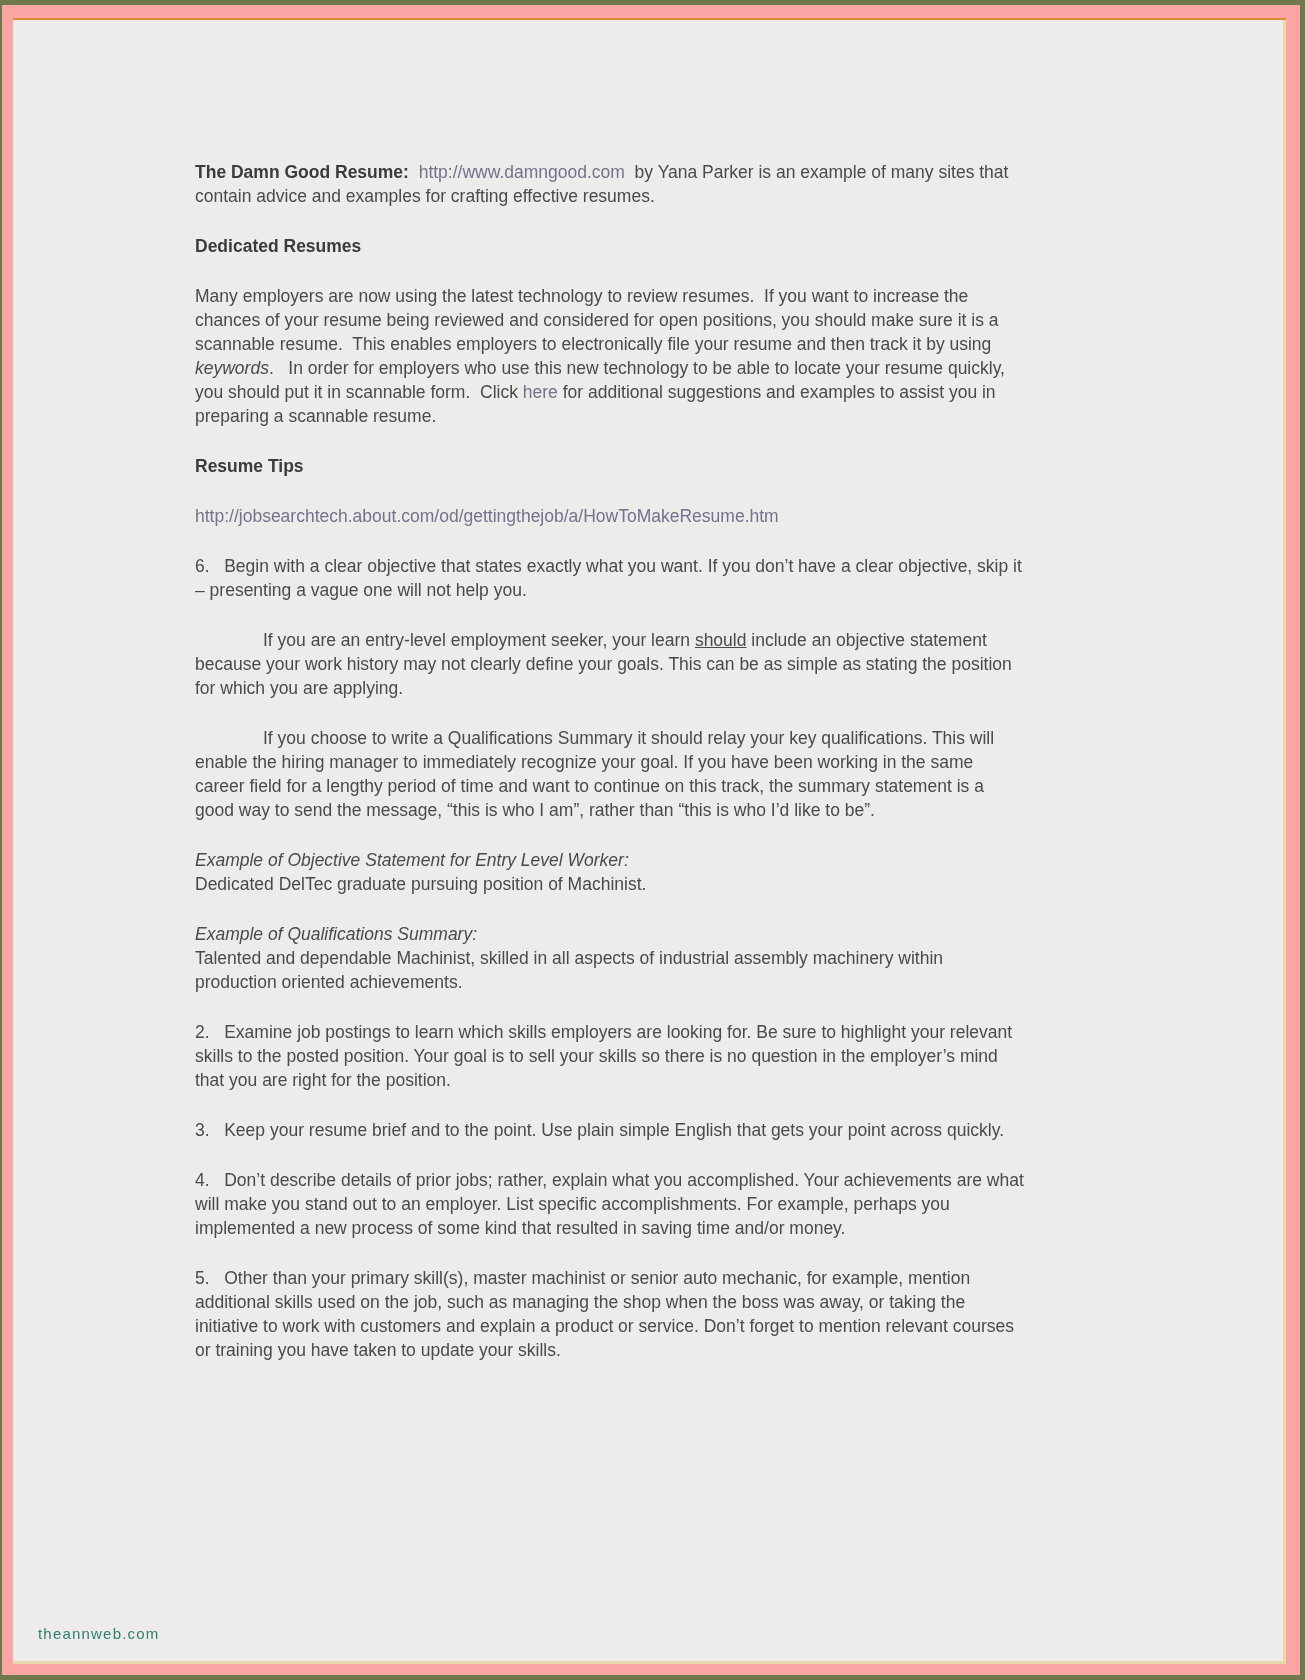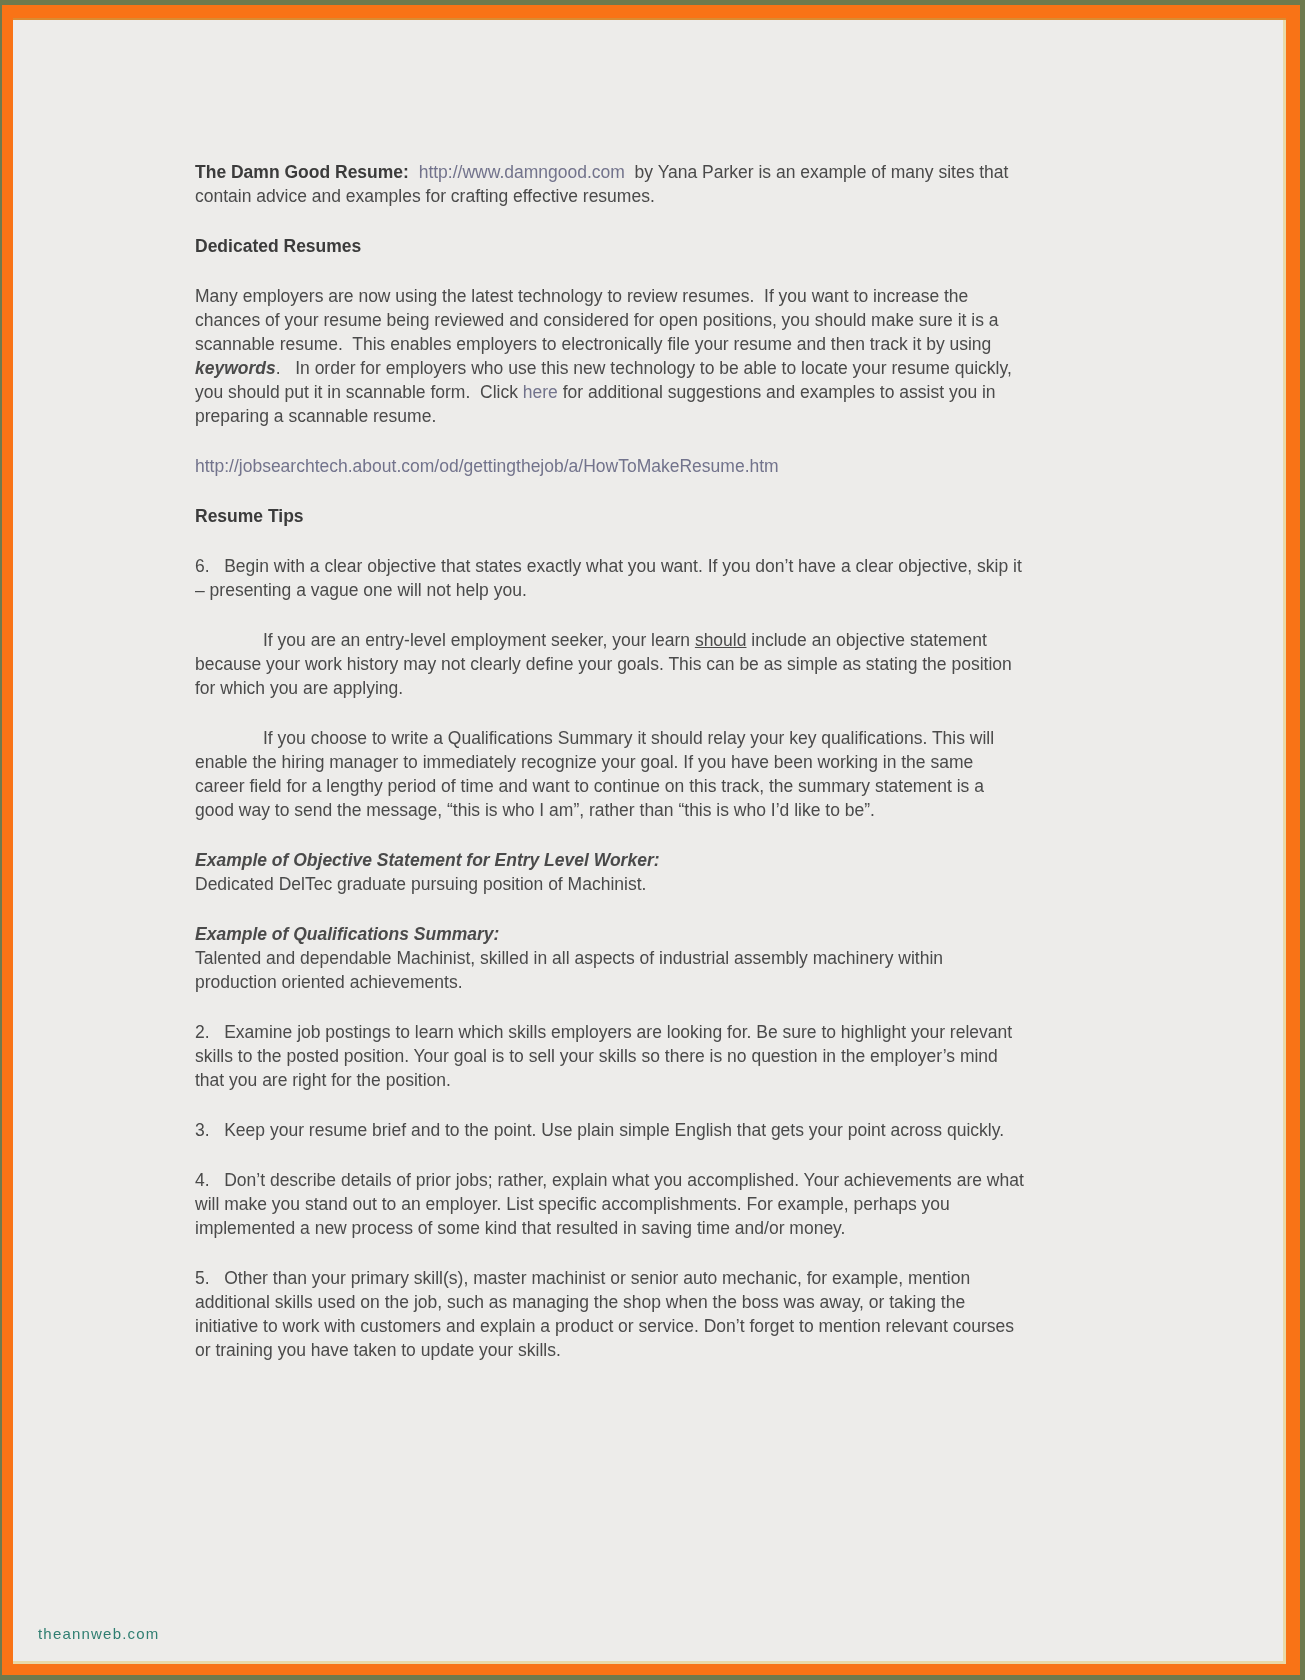--- a/index.html
+++ b/index.html
@@ -6,21 +6,21 @@
   body {
     width: 1305px; height: 1680px;
     position: relative;
     background: #6e7a4e; 
     font-family: "Liberation Sans", sans-serif;
     overflow: hidden;
   }
   .frame {
     position: absolute;
     top: 5px; left: 2px; right: 5px; bottom: 5px;
-    background: #f97316; 
+    background: #fca5a5; 
     padding-left: 12px;
   }
   .page {
     position: absolute;
     top: 13px; left: 11px; right: 14px; bottom: 11px;
     background: #edecea; 
     box-shadow: inset 0 2px 0 #db8c31,      
                 inset -3px -3px 0 #e8d9a8;  
   }
   .content {
@@ -30,42 +30,42 @@
   }
   .block {
     font-size: 17.5px;
     line-height: 24px;
     margin: 0 0 26px 0;
     white-space: pre-wrap;
   }
   .heading { font-weight: bold; color: #3b3b3b; }
   .indent { text-indent: 68px; }
   .bold { font-weight: bold; color: #3b3b3b; }
-  .italic { font-style: italic; font-weight: bold; }
+  .italic { font-style: italic; }
   .underline { text-decoration: underline; }
   a.link { color: #72738c; text-decoration: none; cursor: pointer; }
   .footer {
     position: absolute;
     left: 25px; bottom: 22px;
     font-size: 15px;
     letter-spacing: 1.2px;
     color: #2f7e71;
   }
 </style>
 </head>
 <body>
 
 <div class="frame">
   <div class="page">
     <div class="content">
         <div class="block"><span class="bold">The Damn Good Resume:</span><span class="plain">  </span><a href="#" class="link">http://www.damngood.com</a><span class="plain">  by Yana Parker is an example of many sites that contain advice and examples for crafting effective resumes.</span></div>
         <div class="block heading"><span class="plain">Dedicated Resumes</span></div>
         <div class="block"><span class="plain">Many employers are now using the latest technology to review resumes.  If you want to increase the chances of your resume being reviewed and considered for open positions, you should make sure it is a scannable resume.  This enables employers to electronically file your resume and then track it by using </span><span class="italic">keywords</span><span class="plain">.   In order for employers who use this new technology to be able to locate your resume quickly, you should put it in scannable form.  Click </span><a href="#" class="link">here</a><span class="plain"> for additional suggestions and examples to assist you in preparing a scannable resume.</span></div>
+        <div class="block heading"><span class="plain">Resume Tips</span></div>
         <div class="block"><a href="#" class="link">http://jobsearchtech.about.com/od/gettingthejob/a/HowToMakeResume.htm</a></div>
-        <div class="block heading"><span class="plain">Resume Tips</span></div>
         <div class="block"><span class="plain">6.   Begin with a clear objective that states exactly what you want. If you don’t have a clear objective, skip it – presenting a vague one will not help you.</span></div>
         <div class="block indent"><span class="plain">If you are an entry-level employment seeker, your learn </span><span class="underline">should</span><span class="plain"> include an objective statement because your work history may not clearly define your goals. This can be as simple as stating the position for which you are applying.</span></div>
         <div class="block indent"><span class="plain">If you choose to write a Qualifications Summary it should relay your key qualifications. This will enable the hiring manager to immediately recognize your goal. If you have been working in the same career field for a lengthy period of time and want to continue on this track, the summary statement is a good way to send the message, “this is who I am”, rather than “this is who I’d like to be”.</span></div>
         <div class="block"><span class="italic">Example of Objective Statement for Entry Level Worker:</span><br><span class="plain">Dedicated DelTec graduate pursuing position of Machinist.</span></div>
         <div class="block"><span class="italic">Example of Qualifications Summary:</span><br><span class="plain">Talented and dependable Machinist, skilled in all aspects of industrial assembly machinery within production oriented achievements.</span></div>
         <div class="block"><span class="plain">2.   Examine job postings to learn which skills employers are looking for. Be sure to highlight your relevant skills to the posted position. Your goal is to sell your skills so there is no question in the employer’s mind that you are right for the position.</span></div>
         <div class="block"><span class="plain">3.   Keep your resume brief and to the point. Use plain simple English that gets your point across quickly.</span></div>
         <div class="block"><span class="plain">4.   Don’t describe details of prior jobs; rather, explain what you accomplished. Your achievements are what will make you stand out to an employer. List specific accomplishments. For example, perhaps you implemented a new process of some kind that resulted in saving time and/or money.</span></div>
         <div class="block"><span class="plain">5.   Other than your primary skill(s), master machinist or senior auto mechanic, for example, mention additional skills used on the job, such as managing the shop when the boss was away, or taking the initiative to work with customers and explain a product or service. Don’t forget to mention relevant courses or training you have taken to update your skills.</span></div>
       </div>

